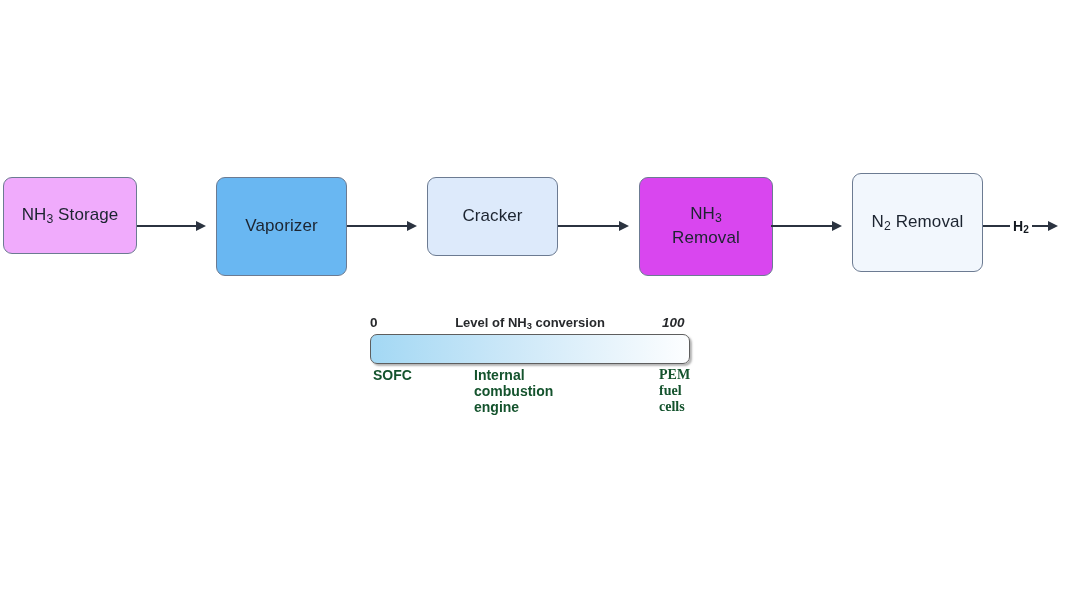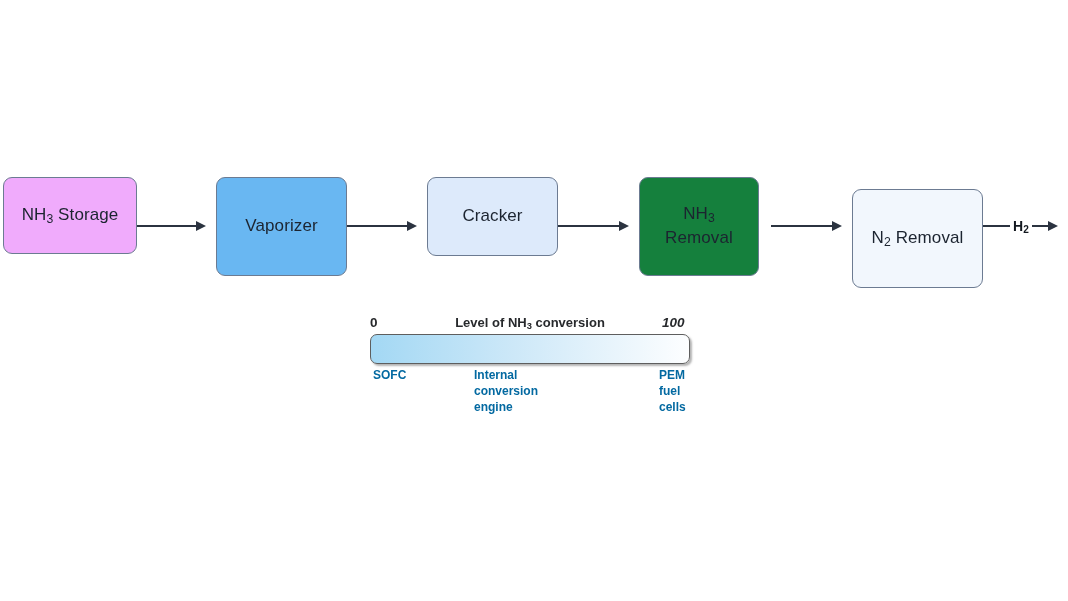--- a/index.html
+++ b/index.html
@@ -73,23 +73,23 @@
   }
   #gradient-bar {
     position: absolute;
     box-sizing: border-box;
     border: 1.6px solid #5e5e5e;
     border-radius: 7px;
     box-shadow: 2px 2px 2px rgba(90,90,90,.45);
   }
   .scale-cap {
     position: absolute;
-    font-size: 12px;
+    font-size: 14px;
     font-weight: bold;
-    color: #0369a1;
+    color: #14532d;
     line-height: 16px;
     white-space: pre-line;
   }
 </style>
 </head>
 <body>
 
 <div id="flow-diagram">
 
   <div class="pbox" id="node-0" style="left: 3px; top: 177px; width: 134px; height: 77px; background: #f0abfc; text-align: center;">
@@ -97,25 +97,25 @@
   </div>
 
   <div class="pbox" id="node-1" style="left: 216px; top: 177px; width: 131px; height: 99px; background: rgb(105, 183, 242);">
     <span class="lbl">Vaporizer</span>
   </div>
 
   <div class="pbox" id="node-2" style="left: 427px; top: 177px; width: 131px; height: 79px; background: rgb(221, 234, 251);">
     <span class="lbl">Cracker</span>
   </div>
 
-  <div class="pbox" id="node-3" style="left: 639px; top: 177px; width: 120px; height: 99px; background: #15803d;">
+  <div class="pbox" id="node-3" style="left: 639px; top: 177px; width: 134px; height: 99px; background: #d946ef;">
     <span class="lbl">NH<sub>3</sub><br>Removal</span>
   </div>
 
-  <div class="pbox" id="node-4" style="left: 852px; top: 189px; width: 131px; height: 99px; background: rgb(242, 247, 253);">
+  <div class="pbox" id="node-4" style="left: 852px; top: 173px; width: 131px; height: 99px; background: rgb(242, 247, 253);">
     <span class="lbl">N<sub>2</sub> Removal</span>
   </div>
 
   <div class="conn" id="conn-0" style="left: 137px; top: 225px; width: 60px;"></div>
   <div class="arrowhead" id="head-0" style="left: 196px; top: 220.5px;"></div>
 
   <div class="conn" id="conn-1" style="left: 347px; top: 225px; width: 61px;"></div>
   <div class="arrowhead" id="head-1" style="left: 407px; top: 220.5px;"></div>
 
   <div class="conn" id="conn-2" style="left: 558px; top: 225px; width: 62px;"></div>
@@ -132,18 +132,18 @@
 
 <div id="conversion-scale">
   <div class="scale-end" id="scale-min" style="left: 370px; top: 315px;">0</div>
   <div id="scale-title" style="left: 530px; top: 315px; transform: translateX(-50%);">Level of NH<sub>3</sub> conversion</div>
   <div class="scale-end" id="scale-max" style="left: 662px; top: 315px; font-style: italic;">100</div>
 
   <div id="gradient-bar" style="left: 370px; top: 334px; width: 320px; height: 30px; background: linear-gradient(to right, rgb(163, 216, 244) 0%, rgb(205, 232, 248) 45%, rgb(253, 254, 255) 100%);"></div>
 
   <div class="scale-cap" id="cap-0" style="left: 373px; top: 367px;">SOFC</div>
   <div class="scale-cap" id="cap-1" style="left: 474px; top: 367px;">Internal
-conversion
+combustion
 engine</div>
-  <div class="scale-cap" id="cap-2" style="left: 659px; top: 367px;">PEM
+  <div class="scale-cap" id="cap-2" style="left: 659px; top: 367px; font-family: Liberation Serif, serif;">PEM
 fuel
 cells</div>
 </div>
 
 </body></html>

